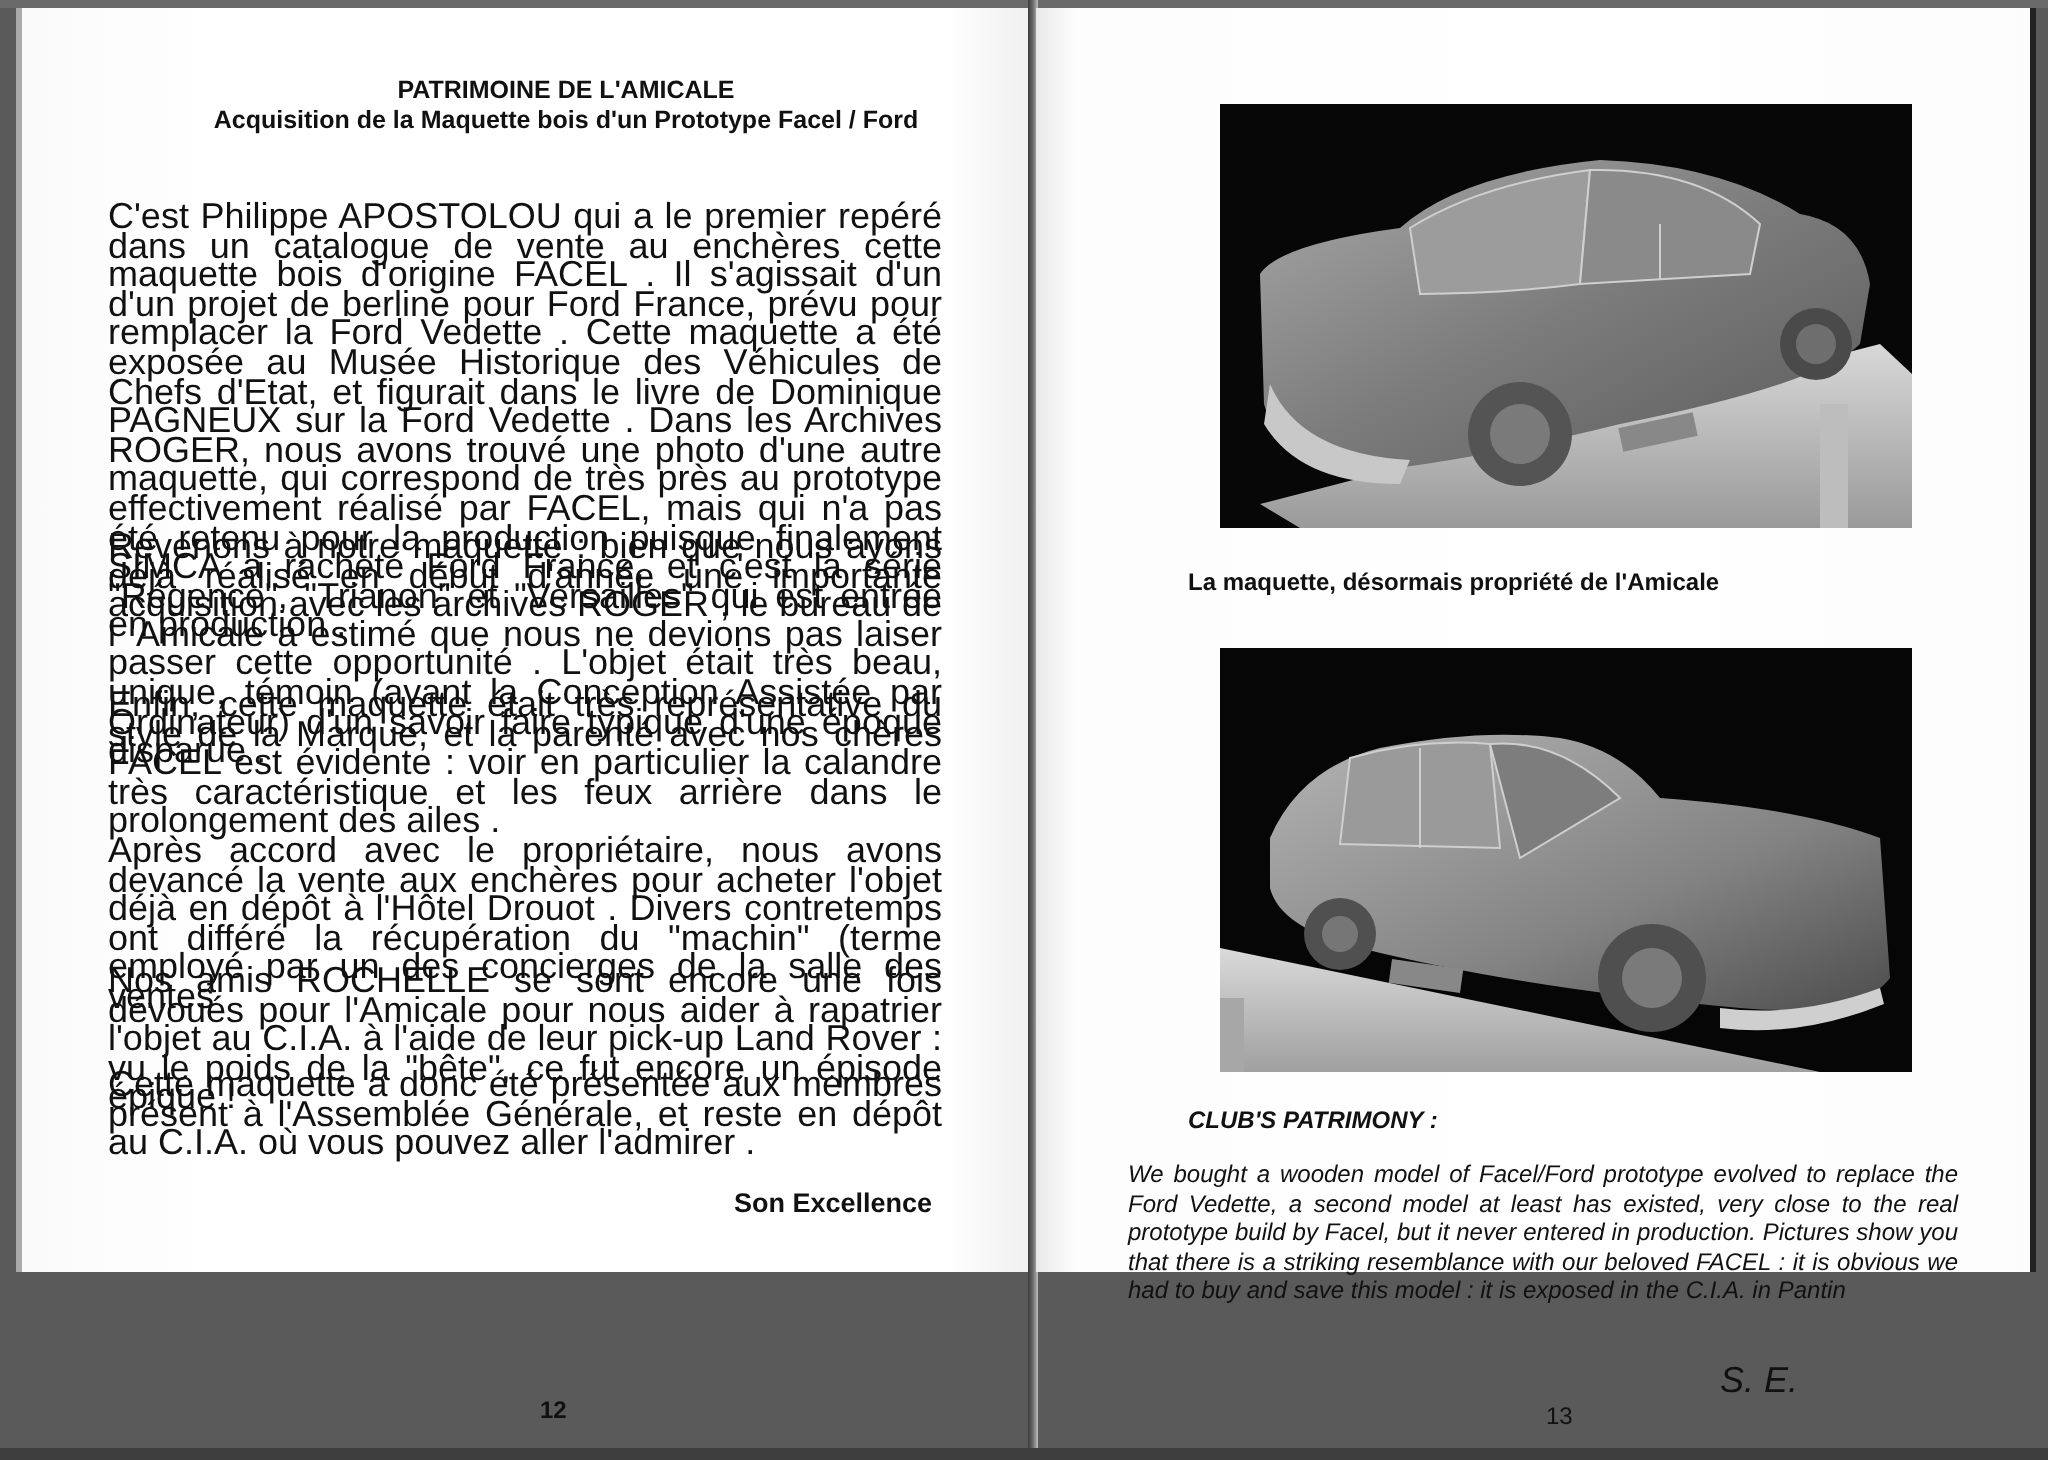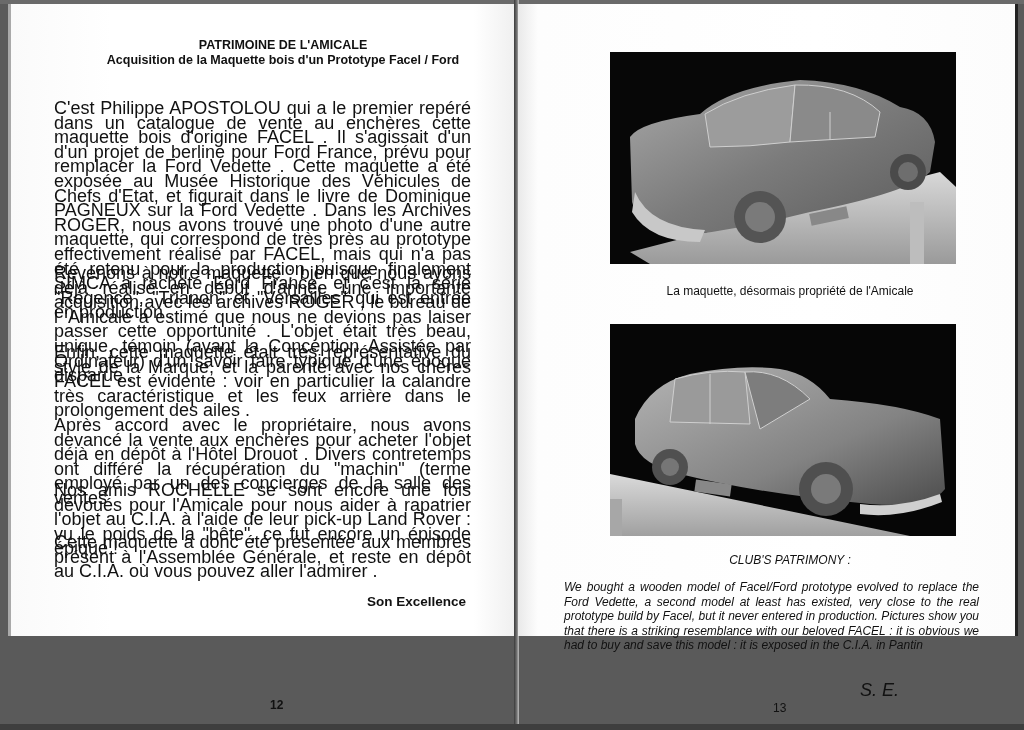--- a/index.html
+++ b/index.html
@@ -64,22 +64,22 @@
   .pn-left { left: 259px; top: 694px; font-weight: bold; }
   .pn-right { left: 255px; top: 697px; }
 
   .photo {
     position: absolute; left: 92px; width: 346px; background: #050505; overflow: hidden;
   }
   .photo1 { top: 48px; height: 212px; }
   .photo2 { top: 320px; height: 212px; }
   .photo svg { display: block; width: 100%; height: 100%; }
   .caption {
-    position: absolute; left: 99px; width: 346px; text-align: center;
-    font-weight: normal; font-size: 12px;
+    position: absolute; left: 76px; width: 346px; text-align: left;
+    font-weight: bold; font-size: 12px;
   }
   .cap1 { top: 280px; }
   .cap2 { top: 549px; font-style: italic; }
   .en-text {
     position: absolute; left: 46px; width: 415px; top: 576px;
     font-style: italic; font-size: 12px; line-height: 14.5px; text-align: justify;
   }
   .en-text p { margin: 0; }
   .sig-right {
     position: absolute; left: 342px; top: 676px;

